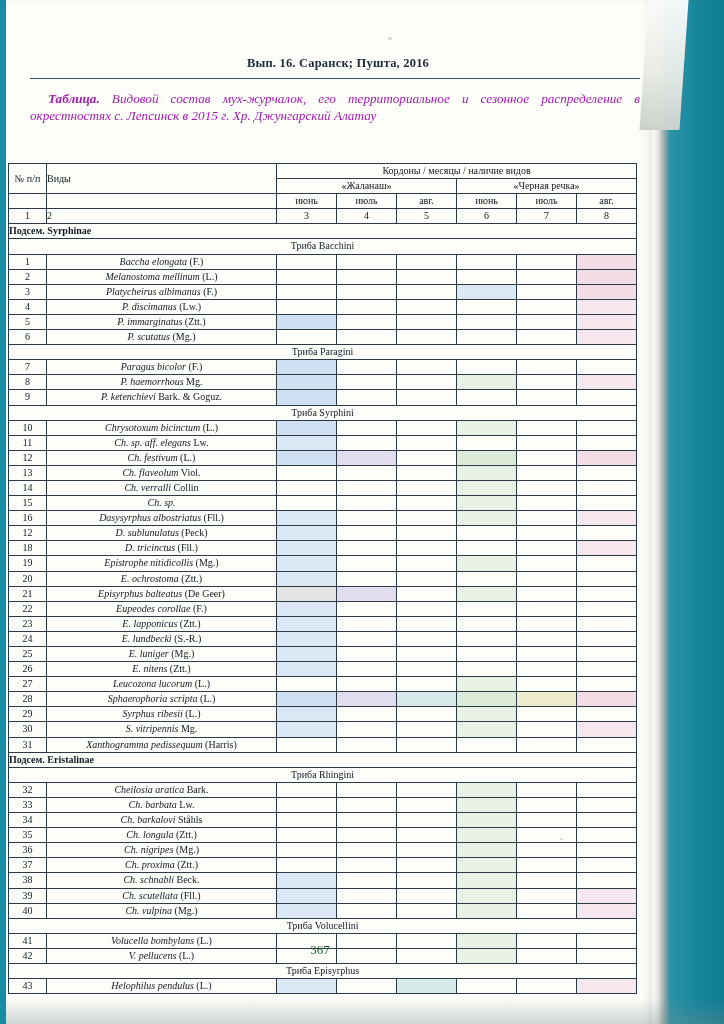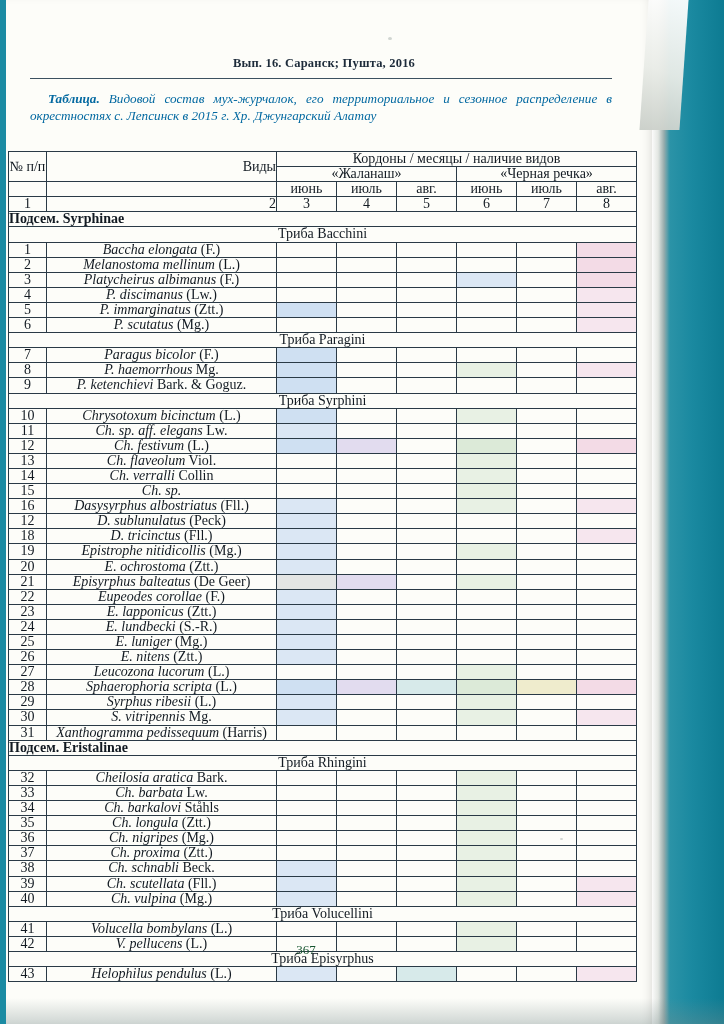--- a/index.html
+++ b/index.html
@@ -61,20 +61,21 @@
     left: 6px; bottom: 0;
     width: 718px; height: 26px;
     background: linear-gradient(180deg, rgba(255,255,255,0) 0%, rgba(120,140,140,0.35) 100%);
   }
 
   .content {
     position: absolute;
     left: 0; top: 0;
     width: 648px;
     height: 1012px;
+    padding-left: 28px;
   }
 
   
   .running-head {
     position: absolute;
     left: 0; right: 0;
     top: 56px;
     text-align: center;
     font-weight: bold;
     font-size: 12.5px;
@@ -91,51 +92,51 @@
 
   .caption {
     position: absolute;
     left: 30px;
     right: 36px;
     top: 90px;
     font-style: italic;
     font-size: 13.2px;
     line-height: 1.30;
     text-align: justify;
-    color: #0369a1;
+    color: #a21caf;
     text-indent: 18px;
   }
   .caption b {
     font-weight: bold;
     font-style: italic;
   }
 
   
   table.species {
     position: absolute;
     left: 8px;
-    top: 151px;
+    top: 163px;
     width: 628px;
     border-collapse: collapse;
-    font-size: 14px;
+    font-size: 10px;
     color: #121a22;
     table-layout: fixed;
   }
   table.species td, table.species th {
     border: 1px solid #2a3a46;
     padding: 0;
     height: 14.1px;
     line-height: 14.1px;
     vertical-align: middle;
     overflow: hidden;
     white-space: nowrap;
   }
   th { font-weight: normal; }
   .c-num   { width: 38px;  text-align: center; }
-  .c-name  { width: 230px; text-align: right; }
+  .c-name  { width: 230px; text-align: left; }
   .c-m     { width: 60px;  text-align: center; }
 
   .hdr-tall { height: 30px; line-height: 13px; }
   .hdr-mid  { height: 16px; line-height: 16px; }
   .grp-title {
     font-weight: bold;
     height: 14.5px;
     line-height: 14.5px;
   }
   .tribe-title {

